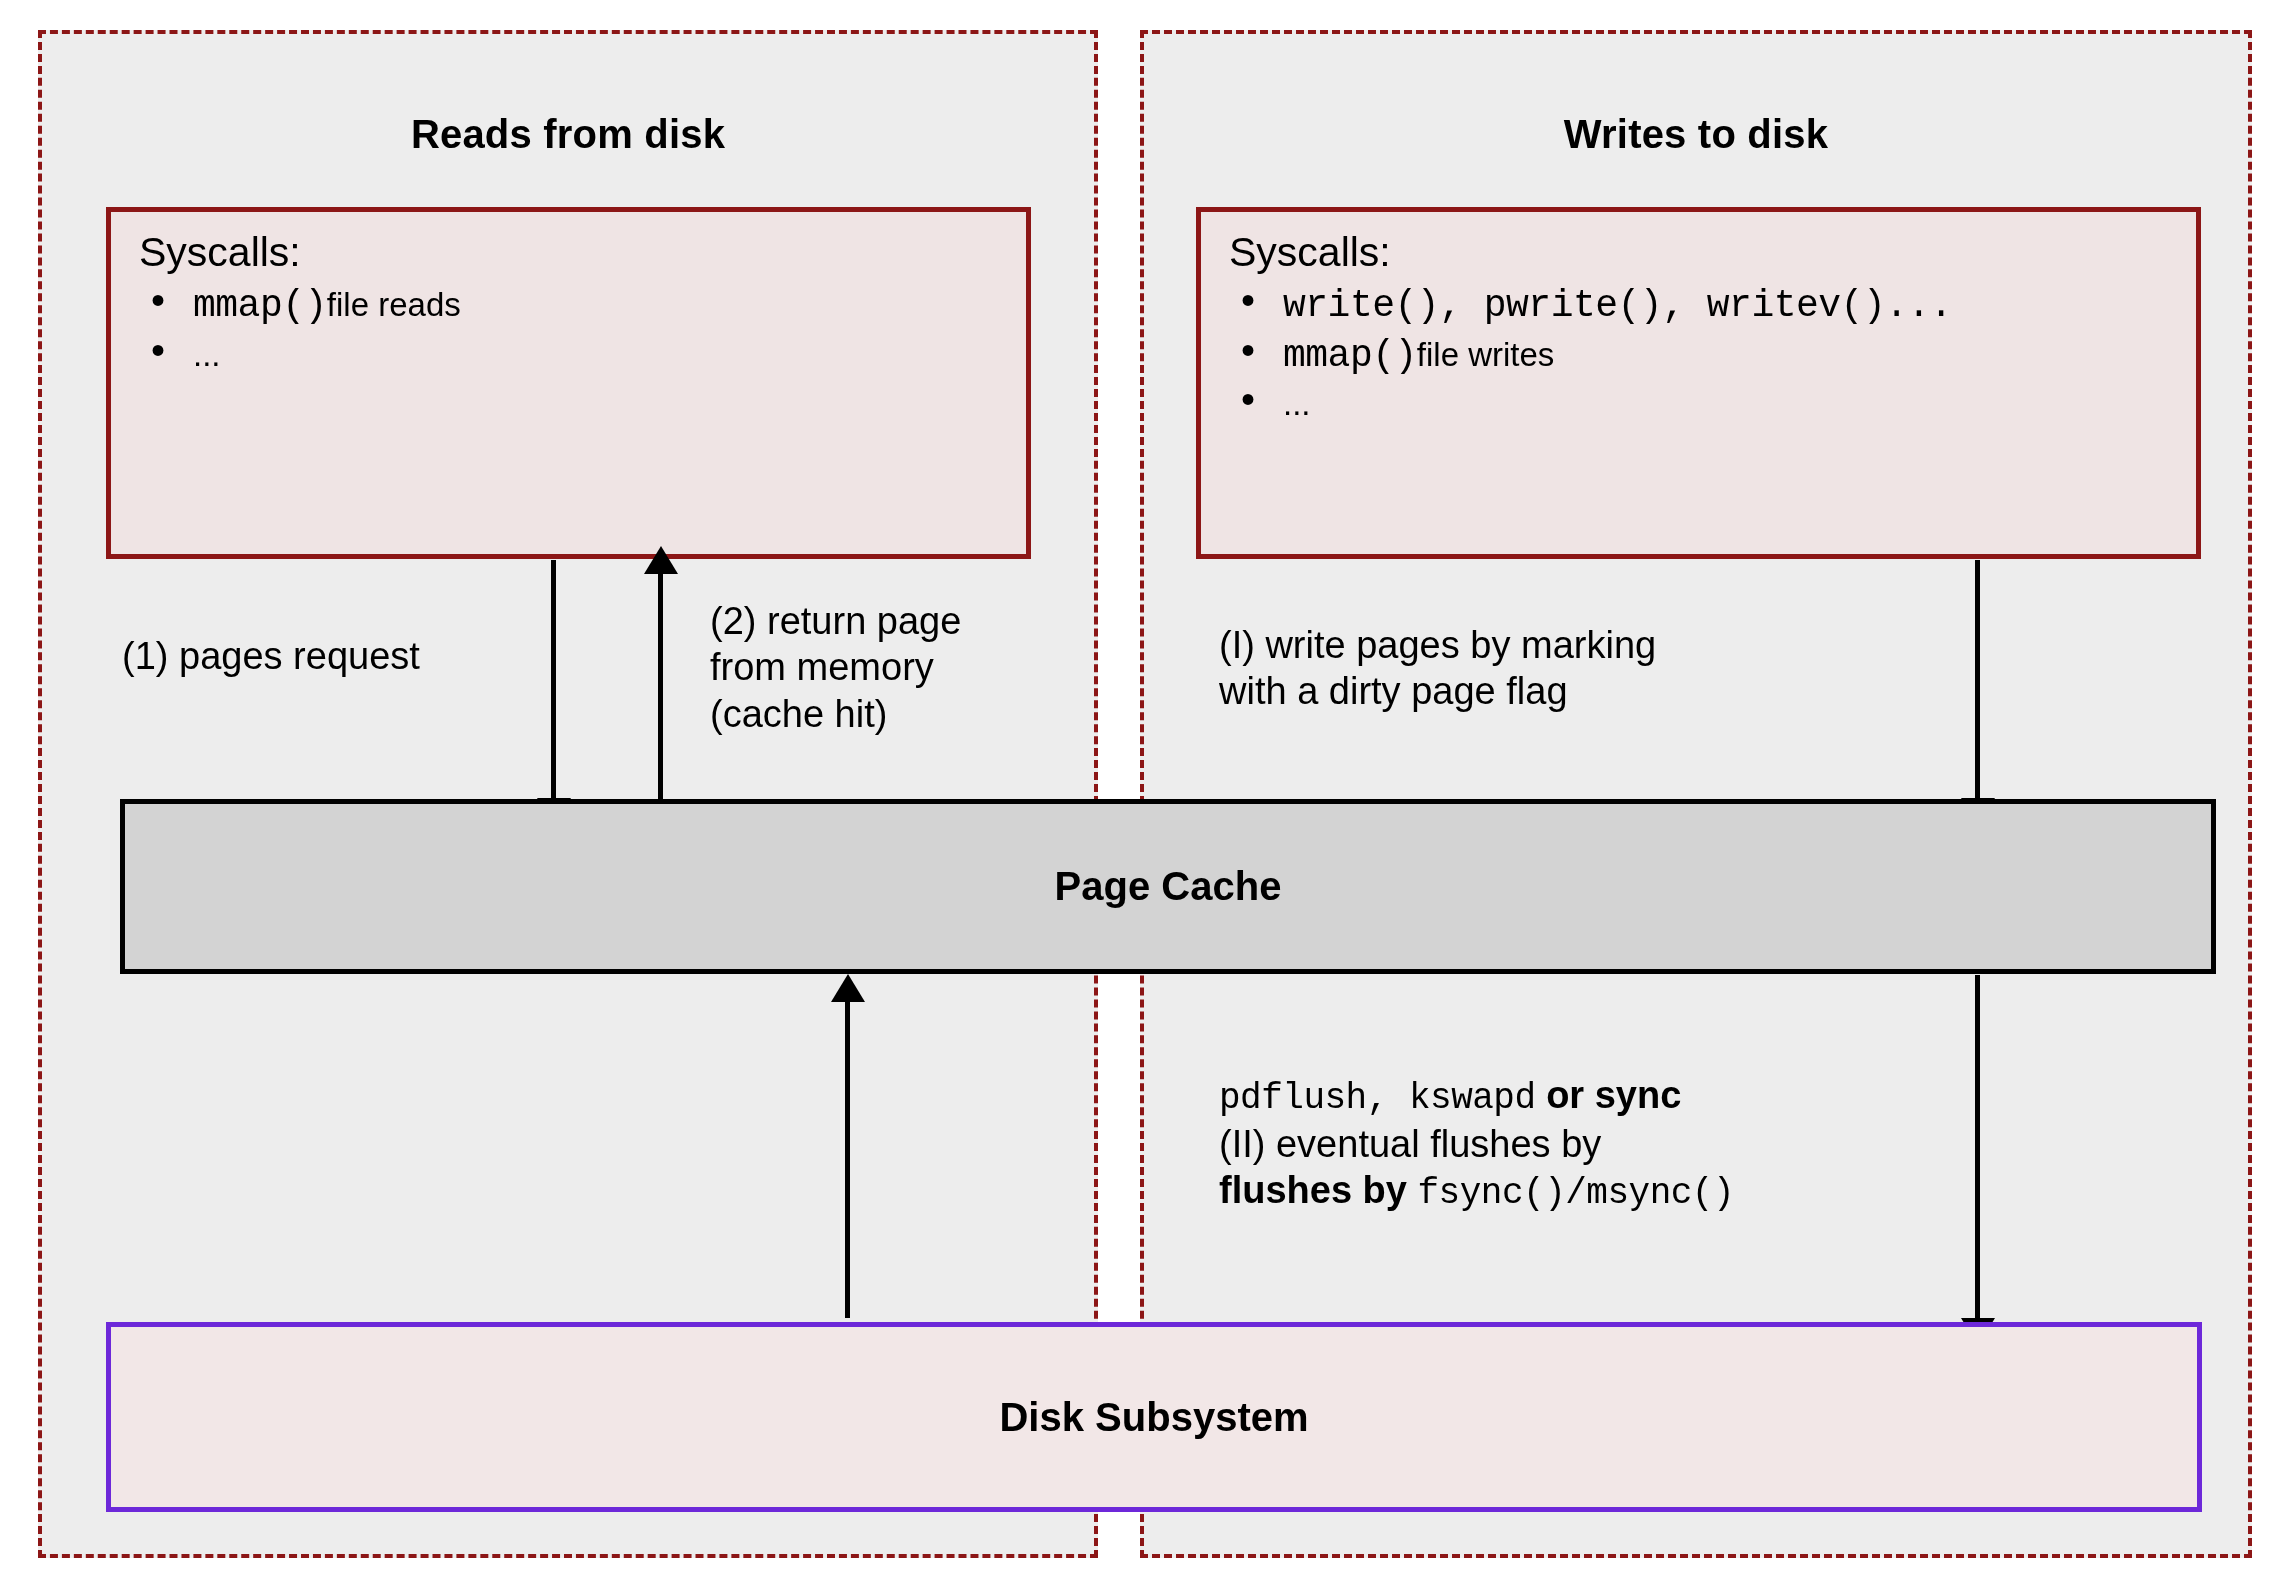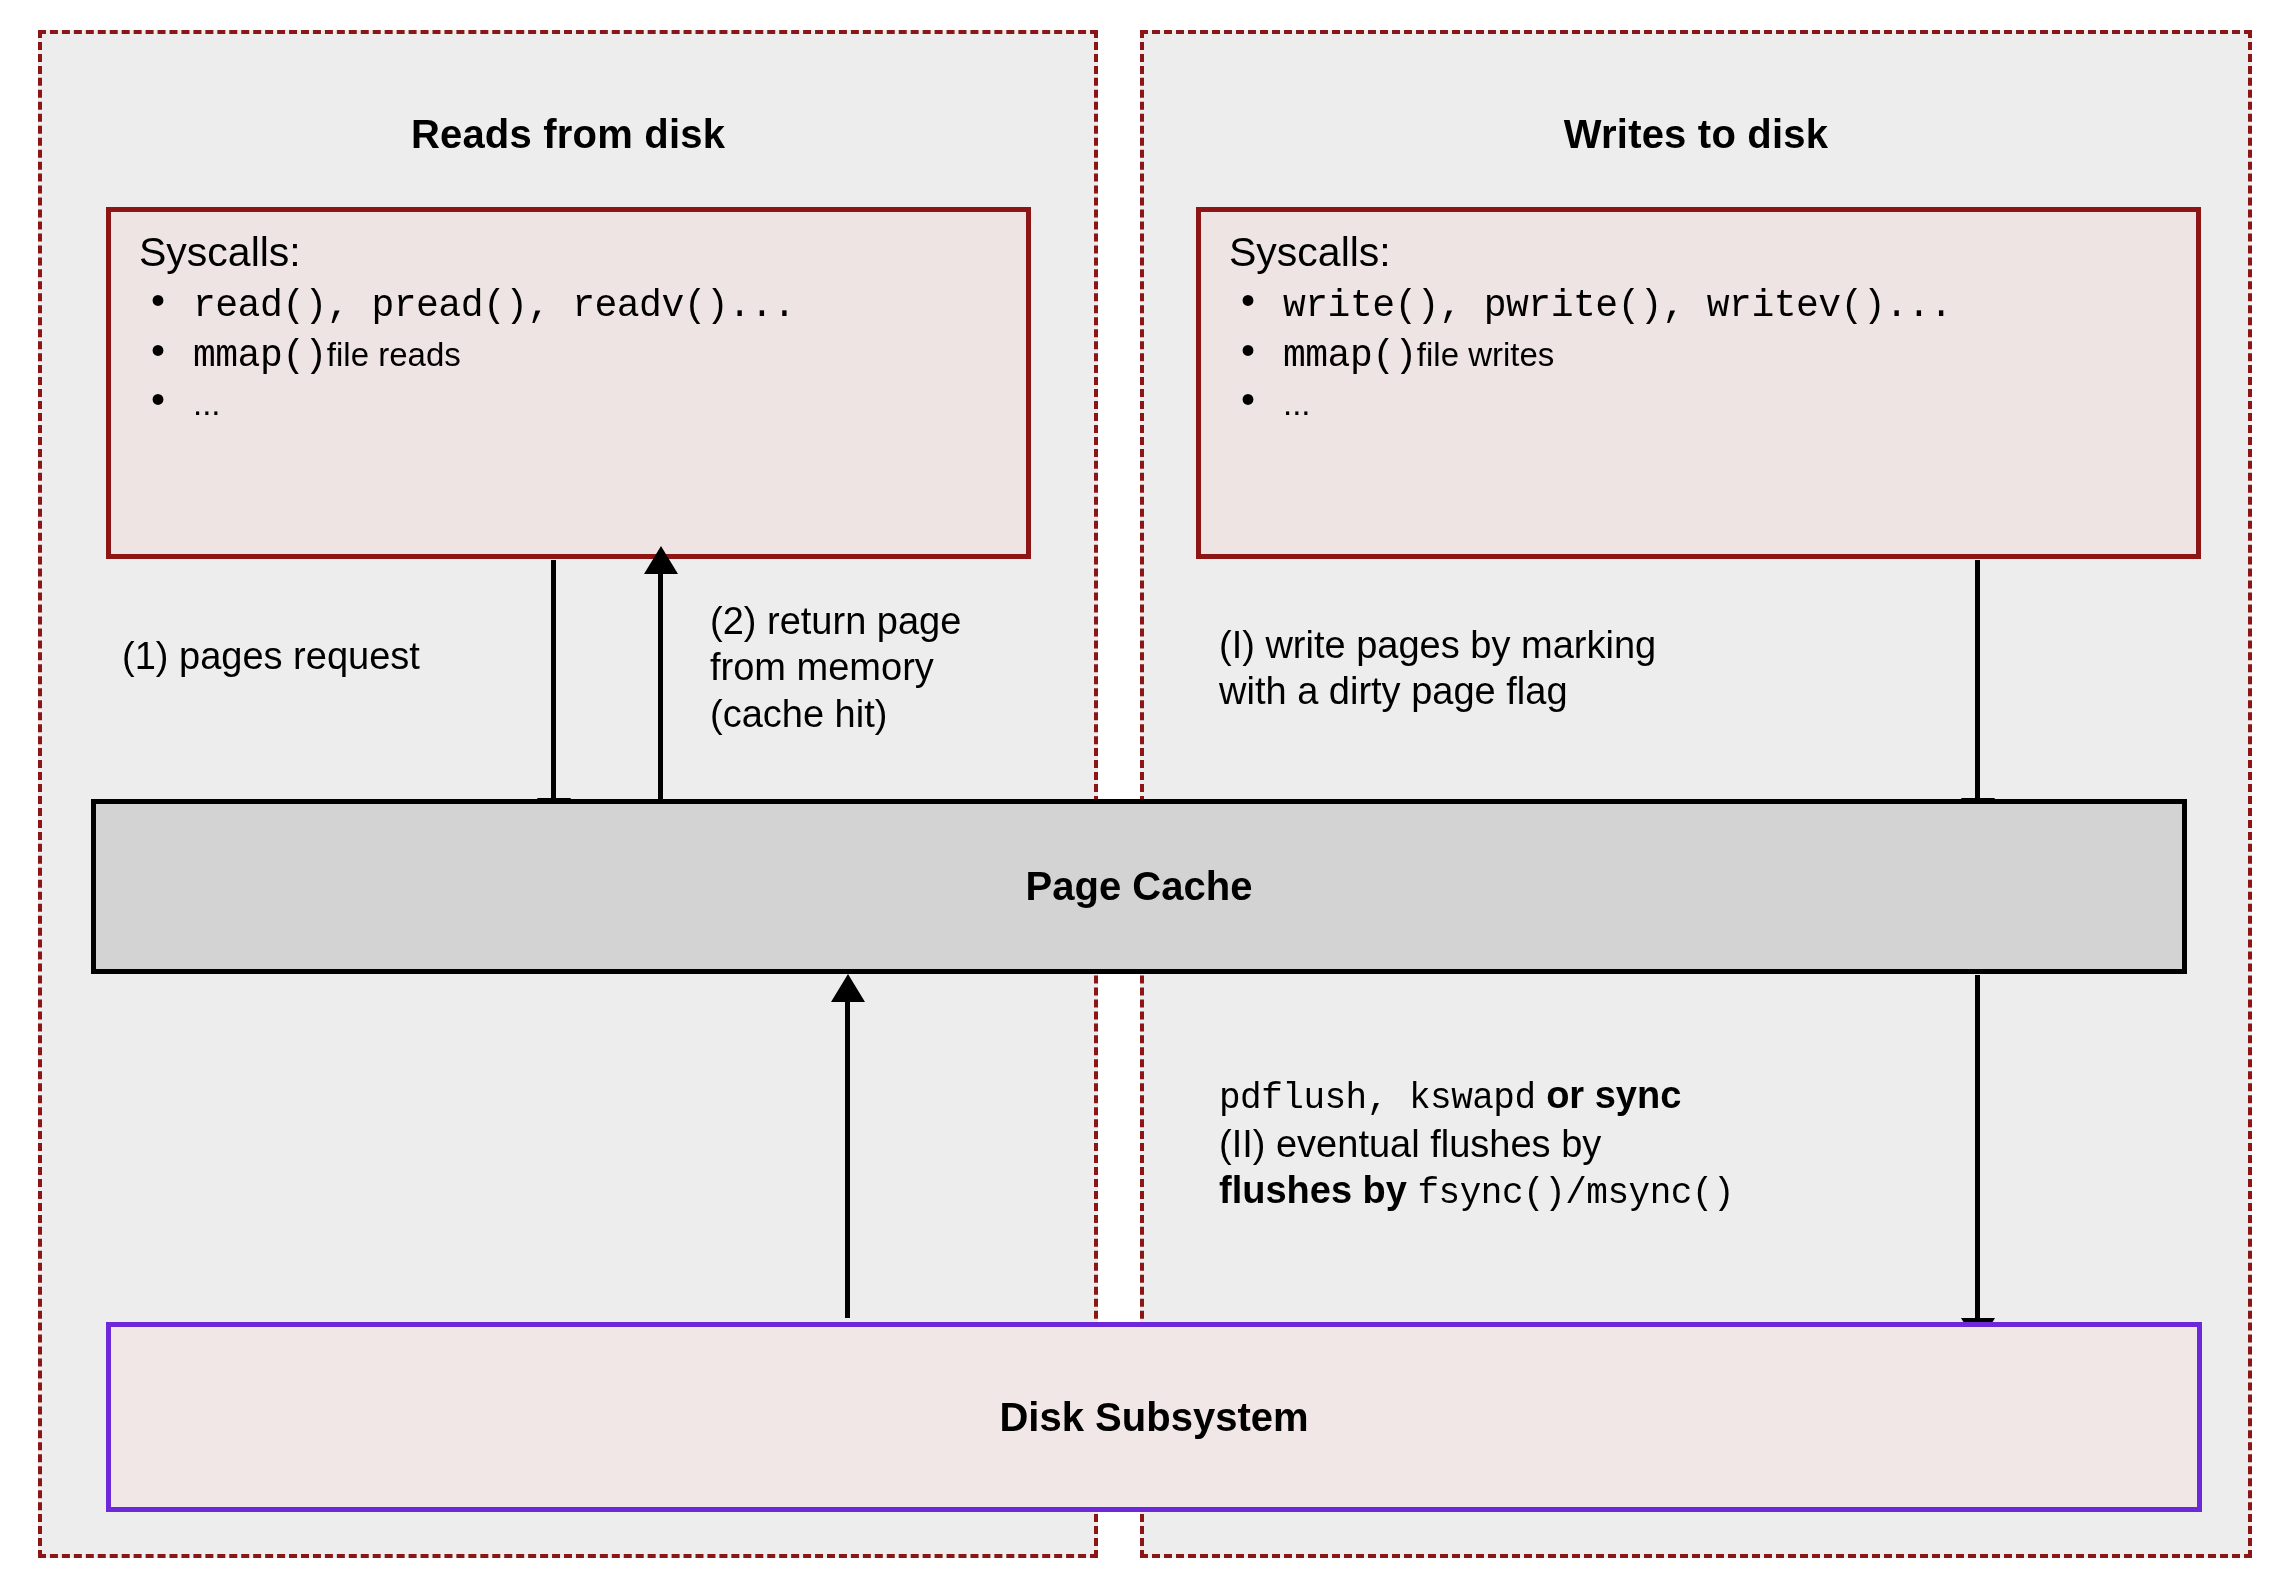--- a/index.html
+++ b/index.html
@@ -24,21 +24,21 @@
   .sys-head{font-size:41px;line-height:1.08;margin:0 0 6px 2px;}
   ul.sys-list{list-style:none;margin:0;padding:0;}
   ul.sys-list li{position:relative;padding-left:56px;font-size:41px;line-height:1.12;margin-bottom:2px;white-space:nowrap;}
   ul.sys-list li::before{content:"\2022";position:absolute;left:14px;top:-2px;font-size:40px;line-height:1.12;}
   .mono{font-family:"Liberation Mono",monospace;font-size:38px;letter-spacing:-0.5px;}
   .sans{font-family:"Liberation Sans",sans-serif;font-size:33px;}
   .b{font-weight:bold;}
 
   
   .bar{position:absolute;box-sizing:border-box;display:flex;align-items:center;justify-content:center;font-size:40px;font-weight:bold;}
-  #bar-page-cache{left:91px;top:799px;width:2096px;height:175px;background:#d3d3d3;border:5px solid #000;}
+  #bar-page-cache{left:120px;top:799px;width:2096px;height:175px;background:#d3d3d3;border:5px solid #000;}
   #bar-disk{left:106px;top:1322px;width:2096px;height:190px;background:#f2e7e7;border:5px solid #6d28d9;}
 
   
   .arrow{position:absolute;background:#000;width:5px;}
   .arrow .head{position:absolute;left:50%;width:0;height:0;border-left:17px solid transparent;border-right:17px solid transparent;}
   .arrow.down .head{bottom:-26px;transform:translateX(-50%);border-top:28px solid #000;}
   .arrow.up .head{top:-26px;transform:translateX(-50%);border-bottom:28px solid #000;}
 
   #arrow-read-request{left:551px;top:560px;height:240px;}
   #arrow-read-return{left:658px;top:572px;height:228px;}
@@ -64,23 +64,20 @@
     <div class="panel-title" id="title-reads">Reads from disk</div>
   </div>
 
   <div class="panel" id="panel-writes">
     <div class="panel-title" id="title-writes">Writes to disk</div>
   </div>
 
   <div class="sysbox" id="sysbox-reads">
     <div class="sys-head">Syscalls:</div>
     <ul class="sys-list">
-      <li>
-        <span class="mono">read(), pread(), readv()...</span>
-      </li>
       <li>
         <span class="mono">mmap()</span><span class="sans">file reads</span>
       </li>
       <li>
         <span class="sans">...</span>
       </li>
     </ul>
   </div>
 
   <div class="sysbox" id="sysbox-writes">

